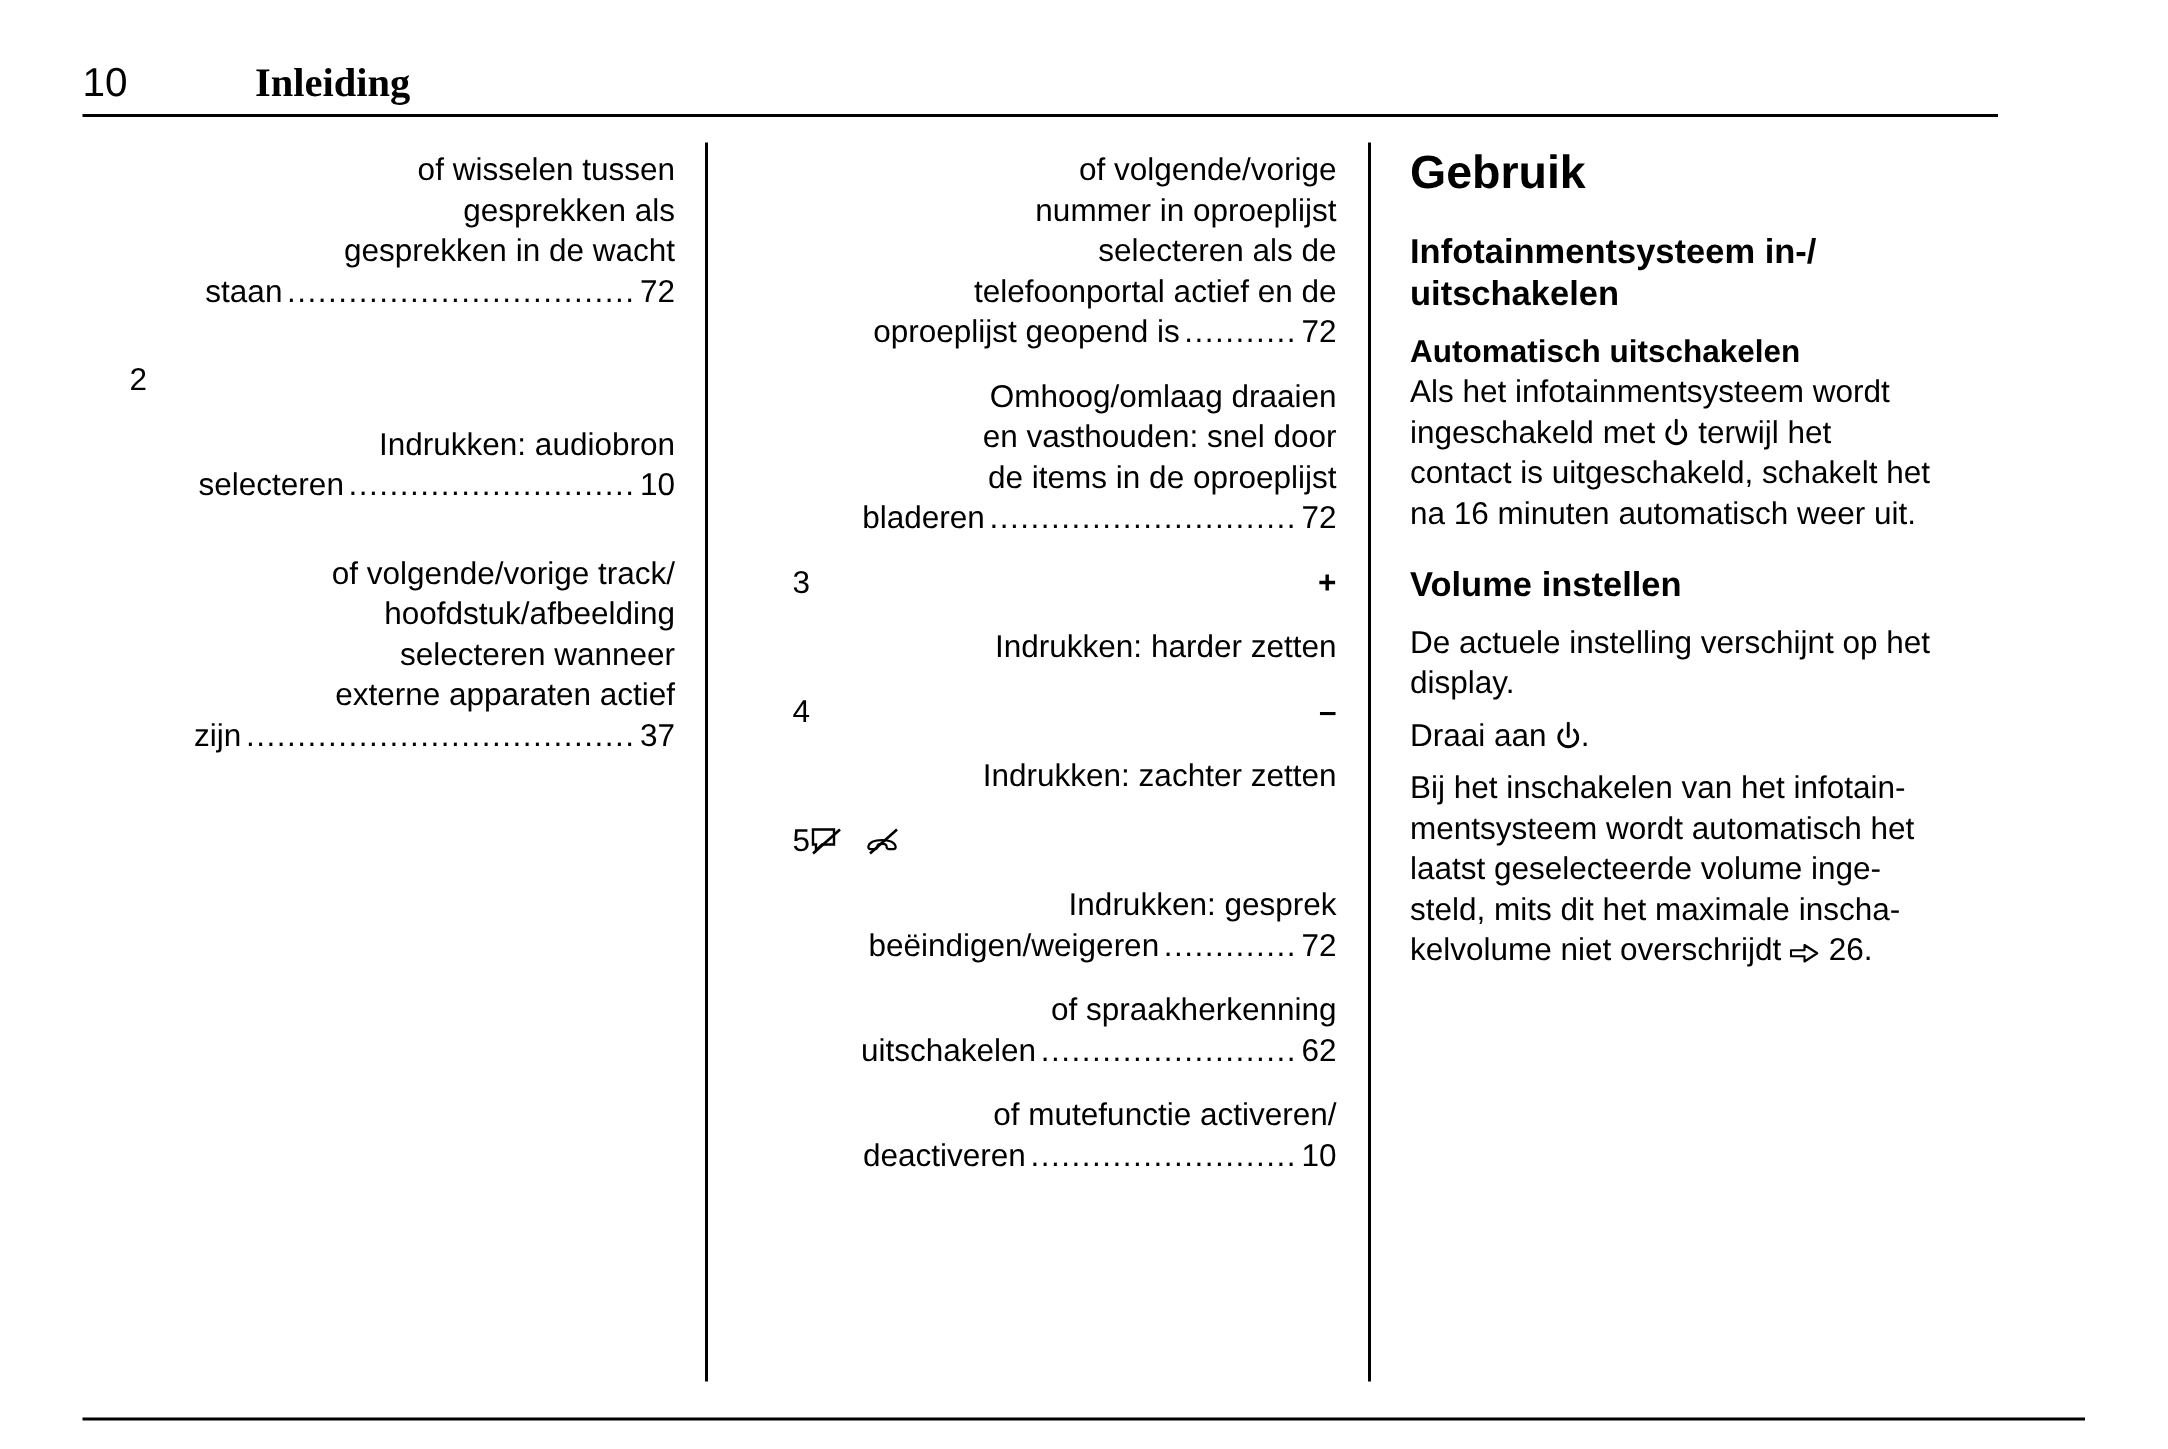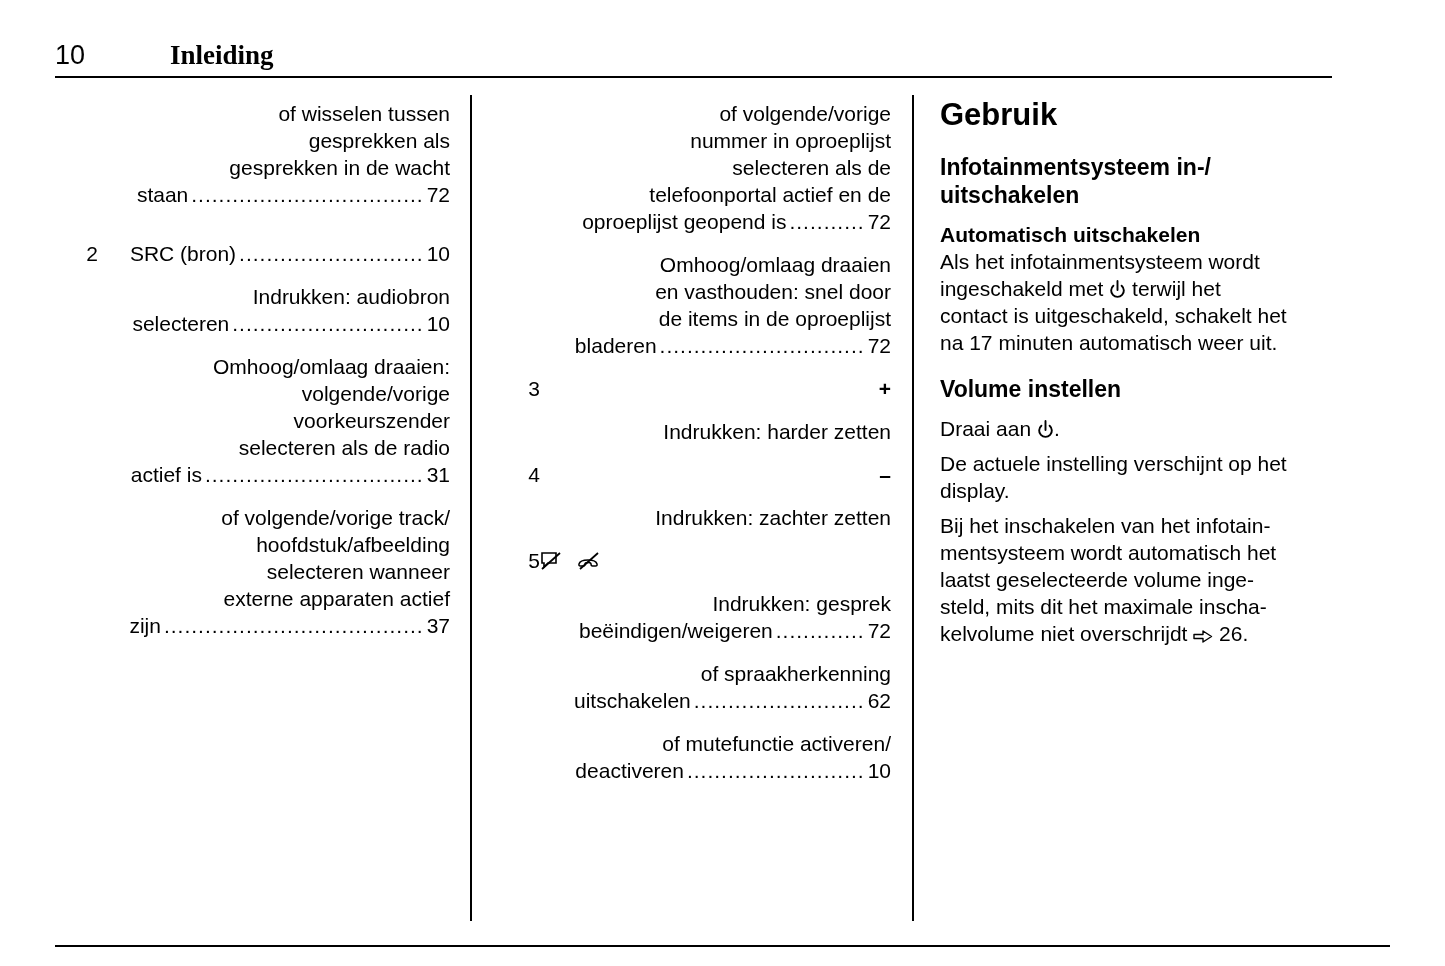--- a/index.html
+++ b/index.html
@@ -57,34 +57,28 @@
       <span class="etext"><span>of wisselen tussen
 gesprekken als
 gesprekken in de wacht
 staan</span><span class="leader">..................................</span><span class="pg">72</span></span>
     </div>
   <div class="entry">
       <span class="num"></span>
     </div>
   <div class="entry">
       <span class="num">2</span>
-      <span class="etext"><span>SRC (bron)</span><span class="leader">...........................</span><span class="pg">10</span></span>
     </div>
   <div class="entry">
       <span class="num"></span>
       <span class="etext"><span>Indrukken: audiobron
 selecteren</span><span class="leader">............................</span><span class="pg">10</span></span>
     </div>
   <div class="entry">
       <span class="num"></span>
-      <span class="etext"><span>Omhoog/omlaag draaien:
-volgende/vorige
-voorkeurszender
-selecteren als de radio
-actief is</span><span class="leader">................................</span><span class="pg">31</span></span>
     </div>
   <div class="entry">
       <span class="num"></span>
       <span class="etext"><span>of volgende/vorige track/
 hoofdstuk/afbeelding
 selecteren wanneer
 externe apparaten actief
 zijn</span><span class="leader">......................................</span><span class="pg">37</span></span>
     </div>
 </div>
@@ -155,28 +149,28 @@
   <h1>Gebruik</h1>
   <h2>Infotainmentsysteem in-/
 uitschakelen</h2>
   <h3>Automatisch uitschakelen</h3>
   <p class="gap-lg"><span>Als het infotainmentsysteem wordt
 ingeschakeld met </span><svg class="inline-icon" width="17" height="19" viewBox="0 0 16 18">
         <path d="M 4.1 5.4 A 6 6 0 1 0 11.9 5.4" fill="none" stroke="#000" stroke-width="1.8" stroke-linecap="round"></path>
         <line x1="8" y1="1" x2="8" y2="9.5" stroke="#000" stroke-width="1.8" stroke-linecap="round"></line>
       </svg><span> terwijl het
 contact is uitgeschakeld, schakelt het
-na 17 minuten automatisch weer uit.</span></p>
+na 16 minuten automatisch weer uit.</span></p>
   <h2>Volume instellen</h2>
+  <p>De actuele instelling verschijnt op het
+display.</p>
   <p><span>Draai aan </span><svg class="inline-icon" width="17" height="19" viewBox="0 0 16 18">
         <path d="M 4.1 5.4 A 6 6 0 1 0 11.9 5.4" fill="none" stroke="#000" stroke-width="1.8" stroke-linecap="round"></path>
         <line x1="8" y1="1" x2="8" y2="9.5" stroke="#000" stroke-width="1.8" stroke-linecap="round"></line>
       </svg><span>.</span></p>
-  <p>De actuele instelling verschijnt op het
-display.</p>
   <p><span>Bij het inschakelen van het infotain-
 mentsysteem wordt automatisch het
 laatst geselecteerde volume inge-
 steld, mits dit het maximale inscha-
 kelvolume niet overschrijdt </span><svg class="inline-icon" width="20" height="15" viewBox="0 0 20 15">
         <path d="M1 5.5 H10 V2 L18.5 7.5 L10 13 V9.5 H1 Z" fill="none" stroke="#000" stroke-width="1.4" stroke-linejoin="round"></path>
       </svg><span> 26.</span></p>
 </div>
 
 </body></html>

